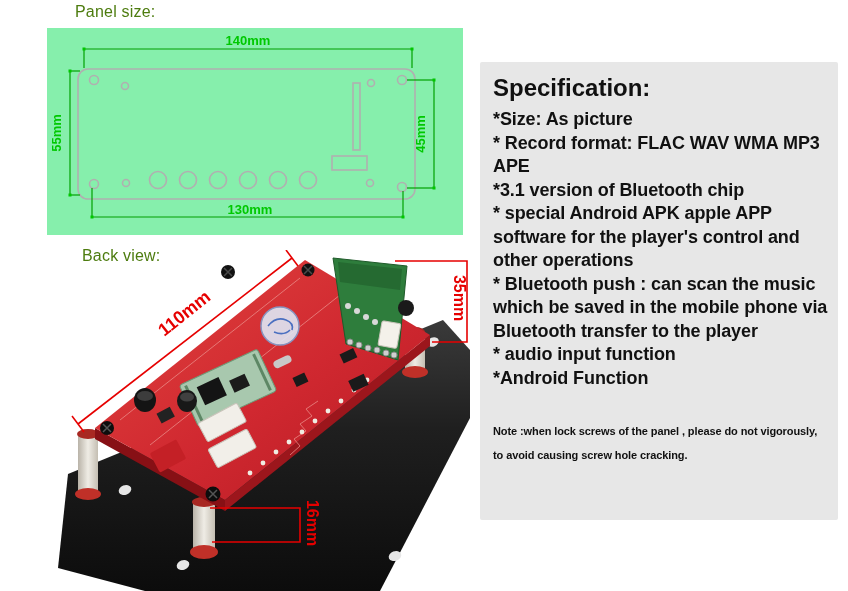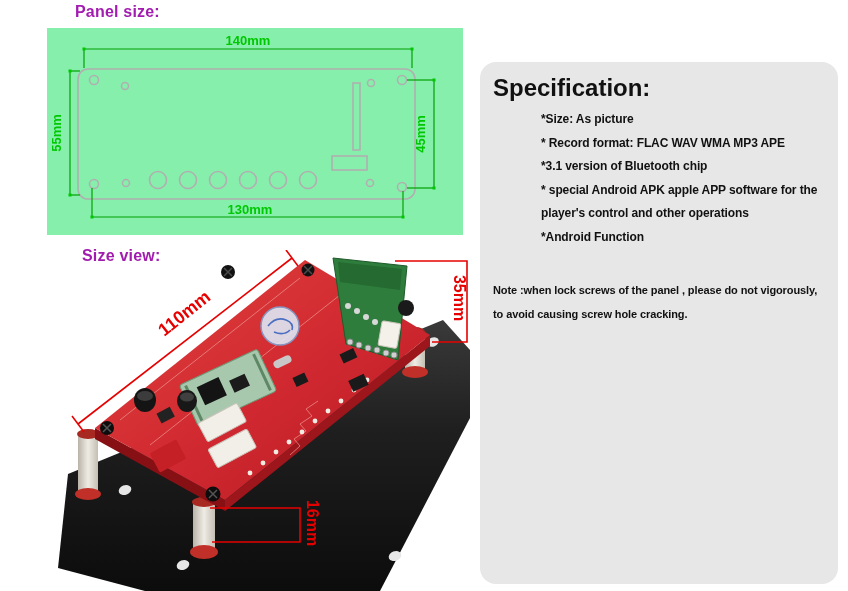--- a/index.html
+++ b/index.html
@@ -1,34 +1,34 @@
 <!DOCTYPE html>
 <html><head>
 <meta charset="utf-8">
 <style>
   html,body{margin:0;padding:0;background:#ffffff;}
   .canvas{
     position:relative;width:848px;height:591px;background:#ffffff;overflow:hidden;
     font-family:"Liberation Sans","DejaVu Sans",sans-serif;color:#111;
   }
   .label{
-    position:absolute;font-size:16px;font-weight:bold;color:#a21caf;letter-spacing:.2px;
+    position:absolute;font-size:16px;font-weight:normal;color:#4d7c0f;letter-spacing:.2px;
   }
   .panel-size-label{left:75px;top:3px;}
   .back-view-label{left:82px;top:247px;z-index:3;}
   .drawing-box{
     position:absolute;left:47px;top:28px;width:416px;height:207px;background:#86efac;
   }
   .photo-box{position:absolute;left:50px;top:250px;width:420px;height:341px;}
   .spec-box{
-    position:absolute;left:480px;top:62px;width:358px;height:522px;box-sizing:border-box;
-    background:#e7e7e7;border-radius:16px;padding:12px 10px 12px 13px;
+    position:absolute;left:480px;top:62px;width:358px;height:458px;box-sizing:border-box;
+    background:#e7e7e7;border-radius:2px;padding:12px 10px 12px 13px;
   }
   .spec-title{font-size:24px;font-weight:bold;margin:0 0 6px 0;}
-  .spec-line{font-size:12px;font-weight:bold;line-height:23.5px;letter-spacing:-0.1px;margin-left:48px;}
+  .spec-line{font-size:18px;font-weight:bold;line-height:23.5px;letter-spacing:-0.1px;}
   .spec-note{font-size:11px;font-weight:bold;line-height:23.5px;letter-spacing:-0.1px;margin-top:30px;}
   svg text{font-family:"Liberation Sans","DejaVu Sans",sans-serif;font-weight:bold;}
   .dim-green{fill:#00c800;font-size:13px;}
   .dim-red{fill:#e60000;}
 </style>
 </head>
 <body>
 
 <div class="canvas">
 
@@ -85,21 +85,21 @@
         <rect x="385.5" y="50.5" width="3" height="3"></rect>
           <rect x="385.5" y="158.5" width="3" height="3"></rect>
       </g>
       <text class="dim-green" x="201" y="17" text-anchor="middle">140mm</text>
       <text class="dim-green" x="203" y="186" text-anchor="middle">130mm</text>
       <text class="dim-green" transform="translate(14,105) rotate(-90)" text-anchor="middle">55mm</text>
       <text class="dim-green" transform="translate(378,106) rotate(-90)" text-anchor="middle">45mm</text>
     </svg>
   </div>
 
-  <div class="label back-view-label">Size view:</div>
+  <div class="label back-view-label">Back view:</div>
 
   <div class="photo-box">
     <svg width="420" height="341" viewBox="0 0 420 341">
       <defs>
         <linearGradient id="pcbGrad" x1="0" y1="0" x2="1" y2="1">
           <stop offset="0" stop-color="#e2453f"></stop>
             <stop offset="0.55" stop-color="#d02830"></stop>
             <stop offset="1" stop-color="#b51a22"></stop>
         </linearGradient>
         <linearGradient id="plateGrad" x1="0" y1="0" x2="0" y2="1">
@@ -261,17 +261,19 @@
       </g>
     </svg>
   </div>
 
   <div class="spec-box">
     <div class="spec-title">Specification:</div>
     <div class="spec-line">*Size: As picture</div>
     <div class="spec-line">* Record format: FLAC WAV WMA MP3 APE</div>
     <div class="spec-line">*3.1 version of Bluetooth chip</div>
     <div class="spec-line">* special Android APK apple APP software for the player's control and other operations</div>
+    <div class="spec-line">* Bluetooth push : can scan the music which be saved in the mobile phone via Bluetooth transfer to the player</div>
+    <div class="spec-line">* audio input function</div>
     <div class="spec-line">*Android Function</div>
     <div class="spec-note">Note :when lock screws of the panel , please do not vigorously, to avoid causing screw hole cracking.</div>
   </div>
 
 </div>
 
 </body></html>

